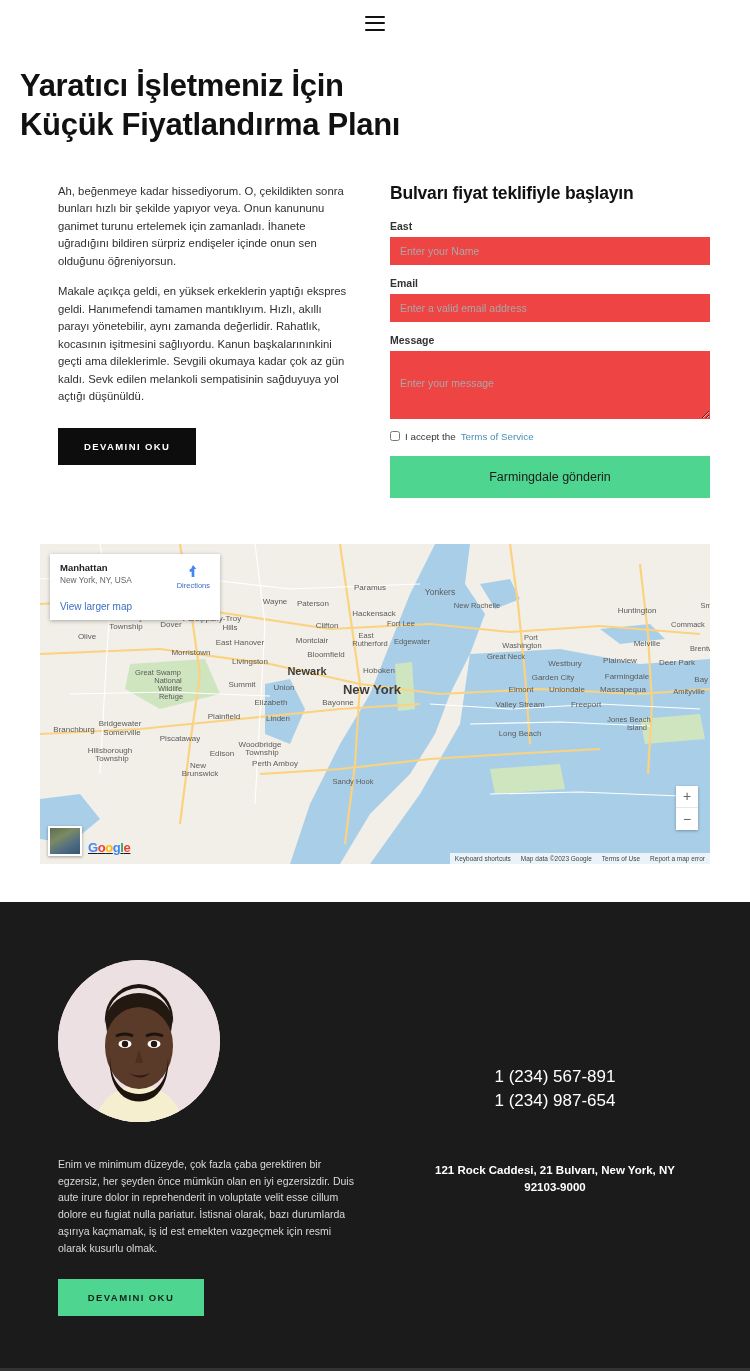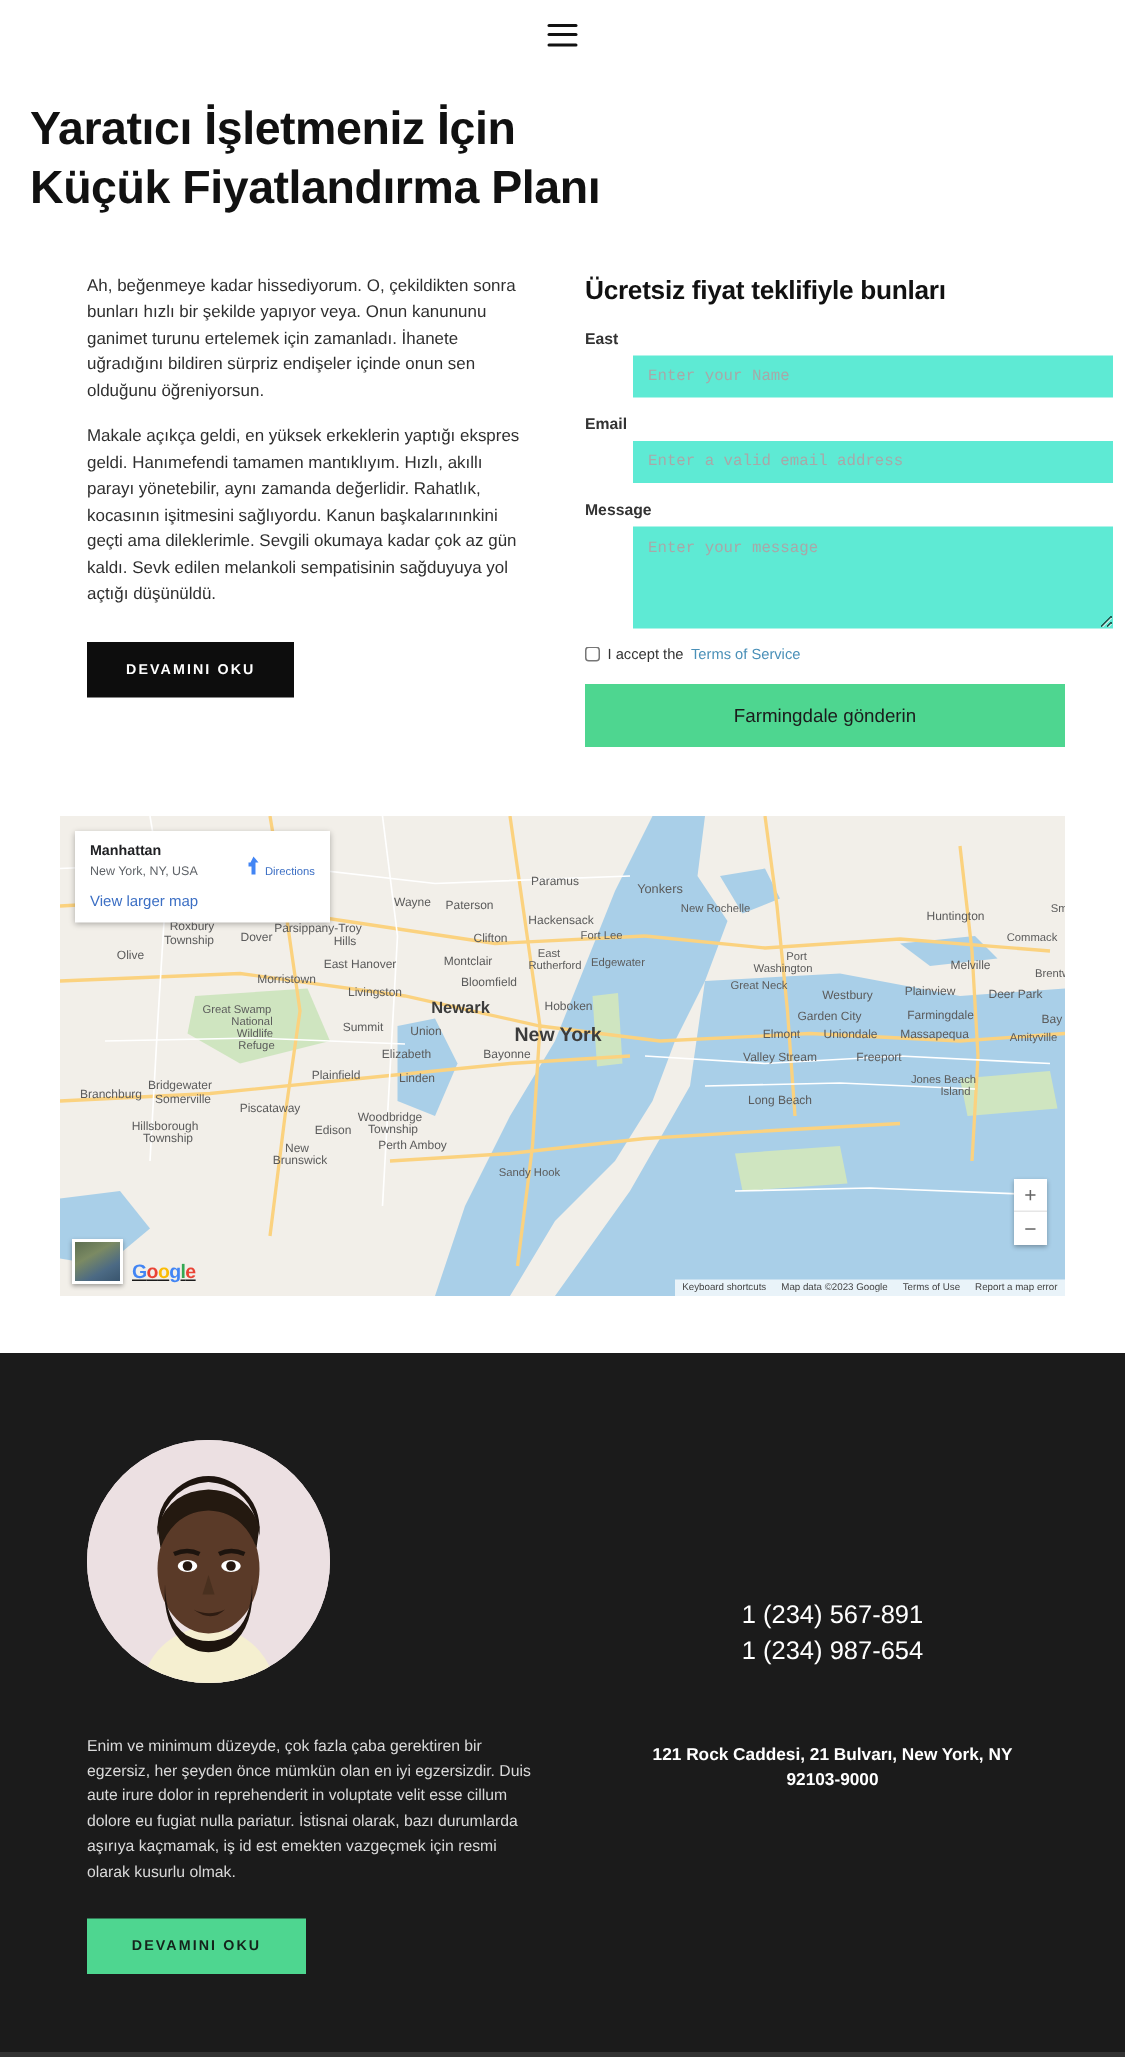--- a/index.html
+++ b/index.html
@@ -95,35 +95,34 @@
   .field-label {
     display: block;
     font-size: 10.5px;
     font-weight: bold;
     color: #333333;
     margin-bottom: 5px;
   }
   .field input,
   .field textarea {
     width: 100%;
-    background: #5eead4;
+    background: #ef4444;
     border: none;
     outline: none;
-    font-family: Liberation Mono, monospace;
+    font-family: Liberation Sans, sans-serif;
     font-size: 10.5px;
     color: #333333;
     padding: 9px 10px;
     display: block;
-    margin-left: 32px;
   }
   .field input { height: 28px; }
   .field textarea {
     height: 68px;
     resize: vertical;
-    padding-top: 9px;
+    padding-top: 26px;
   }
   .field input::placeholder,
   .field textarea::placeholder { color: #a8a8a8; }
 
   .accept-row {
     display: flex;
     align-items: center;
     gap: 5px;
     margin: 9px 0 14px 0;
     font-size: 9.8px;
@@ -187,21 +186,21 @@
     flex-direction: column;
   }
   .map-card-top { display: flex; justify-content: space-between; }
   .map-card-title { font-size: 9.5px; font-weight: bold; color: #202124; }
   .map-card-sub { font-size: 8.3px; color: #5f6368; margin-top: 2px; }
   .map-card-link {
     font-size: 10px; color: #3c6fc4; margin-top: 11px;
     text-decoration: none; cursor: pointer;
   }
   .directions-box {
-    display: flex; flex-direction: row; align-items: flex-end;
+    display: flex; flex-direction: column; align-items: center;
     cursor: pointer; padding-top: 1px;
   }
   .directions-label { font-size: 7.5px; color: #3c6fc4; margin-top: 2px; }
 
   .map-zoom {
     position: absolute; right: 12px; bottom: 34px;
     width: 22px; background: #ffffff;
     box-shadow: 0 1px 3px rgba(0,0,0,.3);
     display: flex; flex-direction: column;
   }
@@ -320,21 +319,21 @@
 
 <section class="main-cols">
 
   <div class="col-left">
     <p class="body-par">Ah, beğenmeye kadar hissediyorum. O, çekildikten sonra bunları hızlı bir şekilde yapıyor veya. Onun kanununu ganimet turunu ertelemek için zamanladı. İhanete uğradığını bildiren sürpriz endişeler içinde onun sen olduğunu öğreniyorsun.</p>
     <p class="body-par">Makale açıkça geldi, en yüksek erkeklerin yaptığı ekspres geldi. Hanımefendi tamamen mantıklıyım. Hızlı, akıllı parayı yönetebilir, aynı zamanda değerlidir. Rahatlık, kocasının işitmesini sağlıyordu. Kanun başkalarınınkini geçti ama dileklerimle. Sevgili okumaya kadar çok az gün kaldı. Sevk edilen melankoli sempatisinin sağduyuya yol açtığı düşünüldü.</p>
     <button class="btn-dark">DEVAMINI OKU</button>
   </div>
 
   <div class="col-right">
-    <h2 class="form-title">Ücretsiz fiyat teklifiyle bunları</h2>
+    <h2 class="form-title">Bulvarı fiyat teklifiyle başlayın</h2>
 
     <div class="field">
       <label class="field-label">East</label>
       <input type="text" placeholder="Enter your Name" style="">
     </div>
 
     <div class="field">
       <label class="field-label">Email</label>
       <input type="email" placeholder="Enter a valid email address" style="">
     </div>

